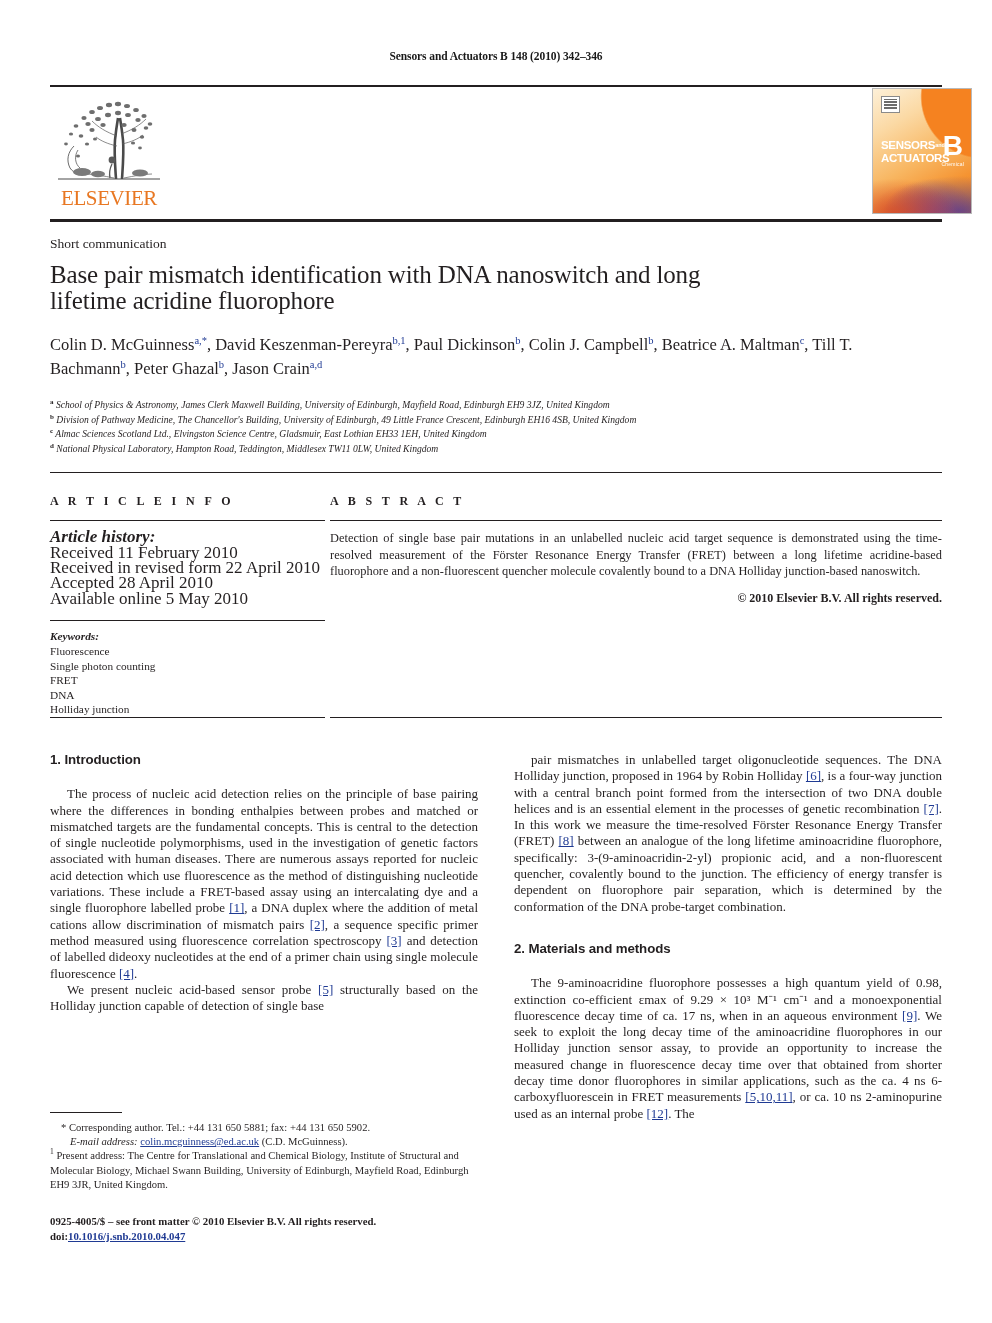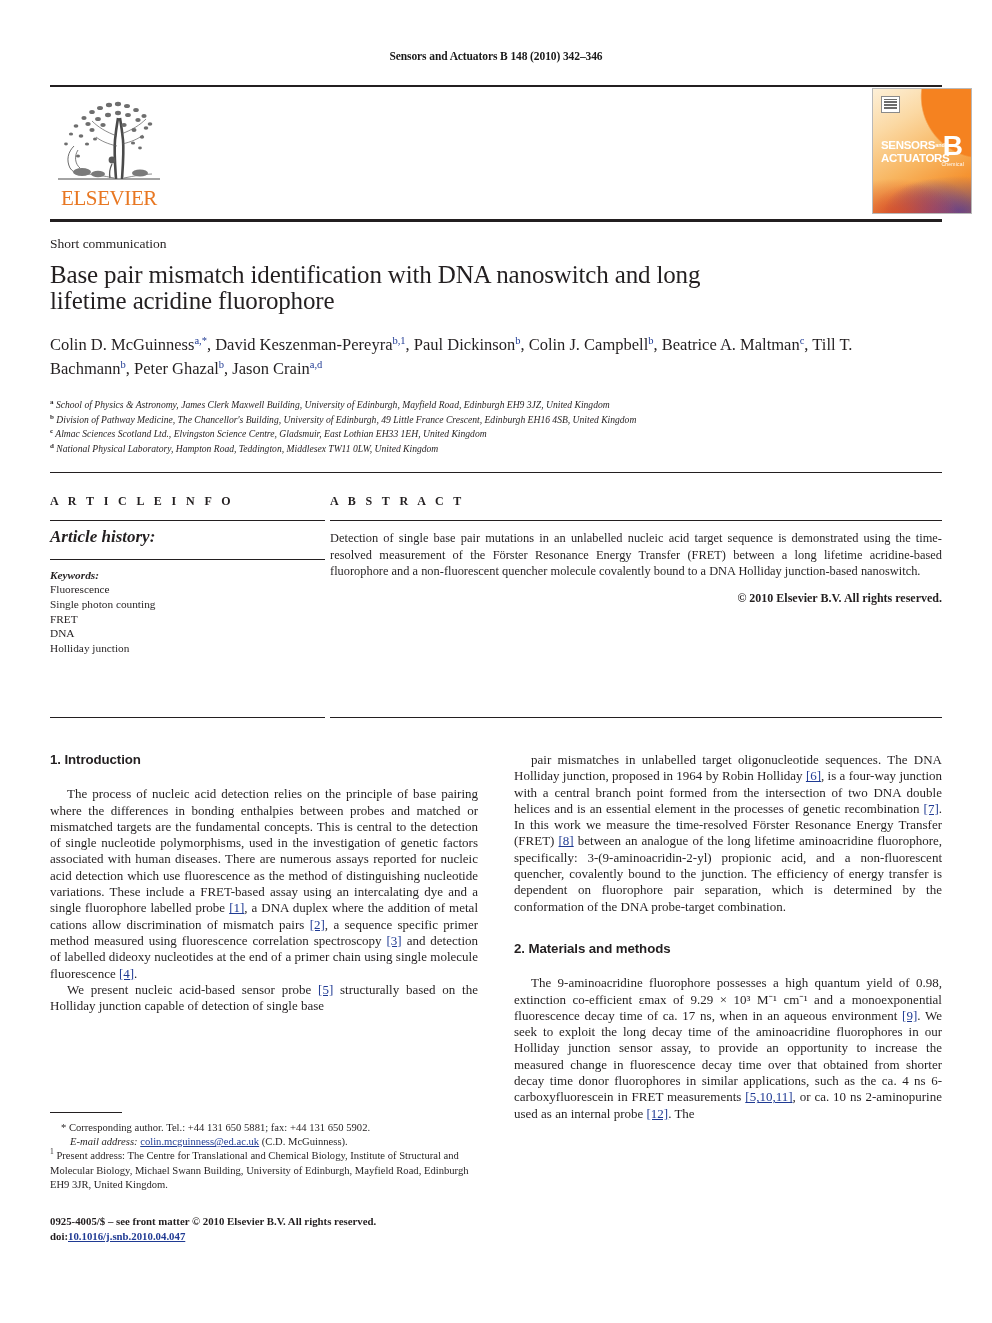--- a/index.html
+++ b/index.html
@@ -512,20 +512,21 @@
       <div><sup>d</sup><span> National Physical Laboratory, Hampton Road, Teddington, Middlesex TW11 0LW, United Kingdom</span></div>
     </div>
 
   <div class="rule-thin" style="left:50px; top:472px; width:892px; height:1.4px;"></div>
 
   <div class="col-left-info">
     <div class="sec-head">A R T I C L E   I N F O</div>
     <div class="info-rule"></div>
     <div class="info-body">
       <span class="lbl">Article history:</span><br>
+      <span><span>Received 11 February 2010</span><br><span>Received in revised form 22 April 2010</span><br><span>Accepted 28 April 2010</span><br><span>Available online 5 May 2010</span></span>
     </div>
     <div class="kw-rule"></div>
     <div class="kw-body">
       <span class="lbl">Keywords:</span><br>
       <span><span>Fluorescence</span><br><span>Single photon counting</span><br><span>FRET</span><br><span>DNA</span><br><span>Holliday junction</span></span>
     </div>
   </div>
   <div class="info-rule-bottom"></div>
 
   <div class="col-right-abs">

